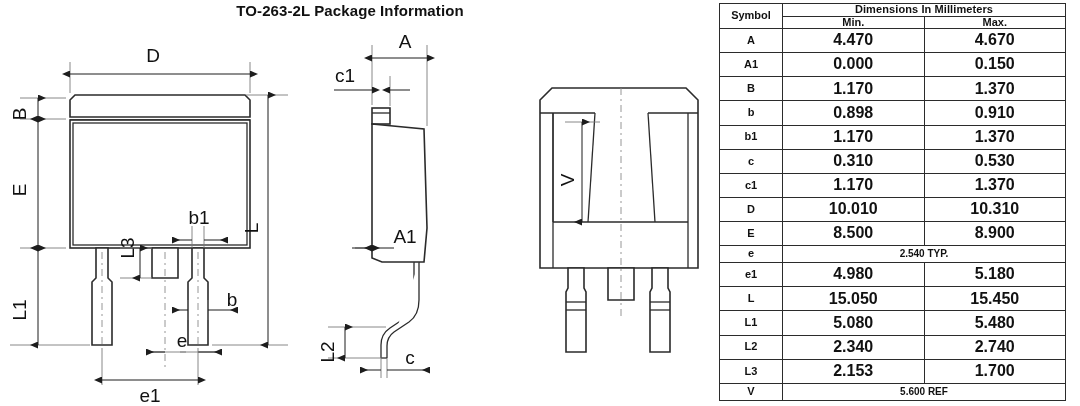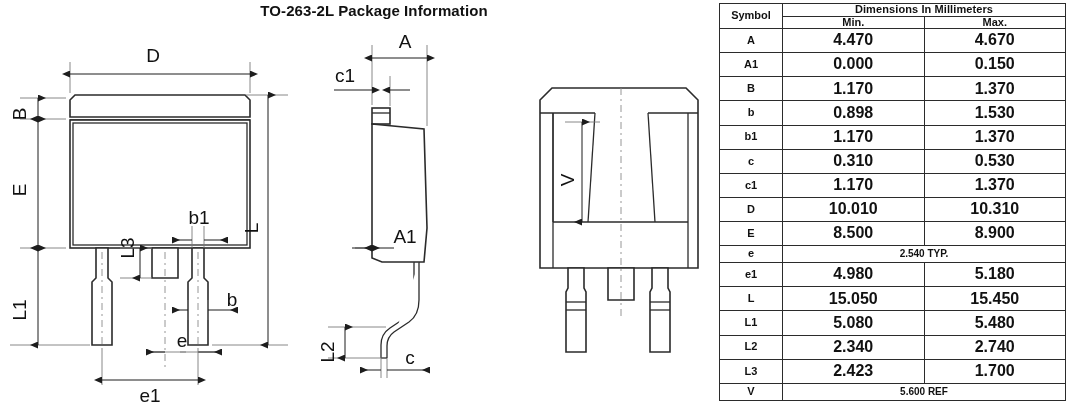--- a/index.html
+++ b/index.html
@@ -18,21 +18,20 @@
   #page-title {
     position: absolute;
     left: 0;
     top: 2px;
     width: 700px;
     text-align: center;
     font-size: 15px;
     font-weight: bold;
     letter-spacing: 0.1px;
     color: #111;
-    padding-left: 24px;
   }
   .drawing-area {
     position: absolute;
     left: 0;
     top: 0;
     width: 716px;
     height: 406px;
   }
   .drawing-area svg { display: block; }
 
@@ -263,21 +262,21 @@
           <td class="val">0.150</td>
         </tr>
         <tr>
           <td class="sym">B</td>
           <td class="val">1.170</td>
           <td class="val">1.370</td>
         </tr>
         <tr>
           <td class="sym">b</td>
           <td class="val">0.898</td>
-          <td class="val">1.530</td>
+          <td class="val">0.910</td>
         </tr>
         <tr>
           <td class="sym">b1</td>
           <td class="val">1.170</td>
           <td class="val">1.370</td>
         </tr>
         <tr>
           <td class="sym">c</td>
           <td class="val">0.310</td>
           <td class="val">0.530</td>
@@ -316,21 +315,21 @@
           <td class="val">5.080</td>
           <td class="val">5.480</td>
         </tr>
         <tr>
           <td class="sym">L2</td>
           <td class="val">2.340</td>
           <td class="val">2.740</td>
         </tr>
         <tr>
           <td class="sym">L3</td>
-          <td class="val">2.423</td>
+          <td class="val">2.153</td>
           <td class="val">1.700</td>
         </tr>
         <tr>
           <td class="sym">V</td>
           <td class="span2" colspan="2">5.600 REF</td>
         </tr>
       </tbody>
   </table>
 </div>
 

